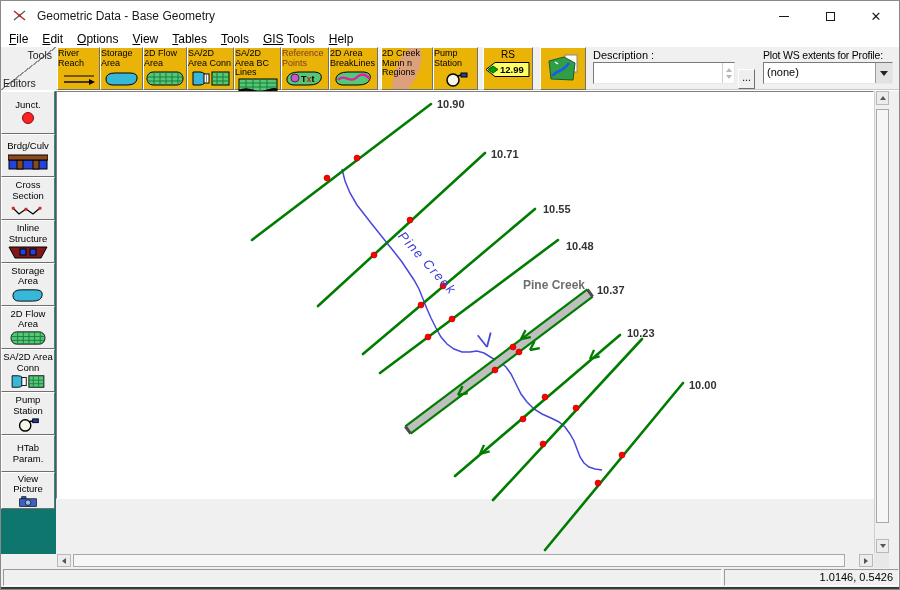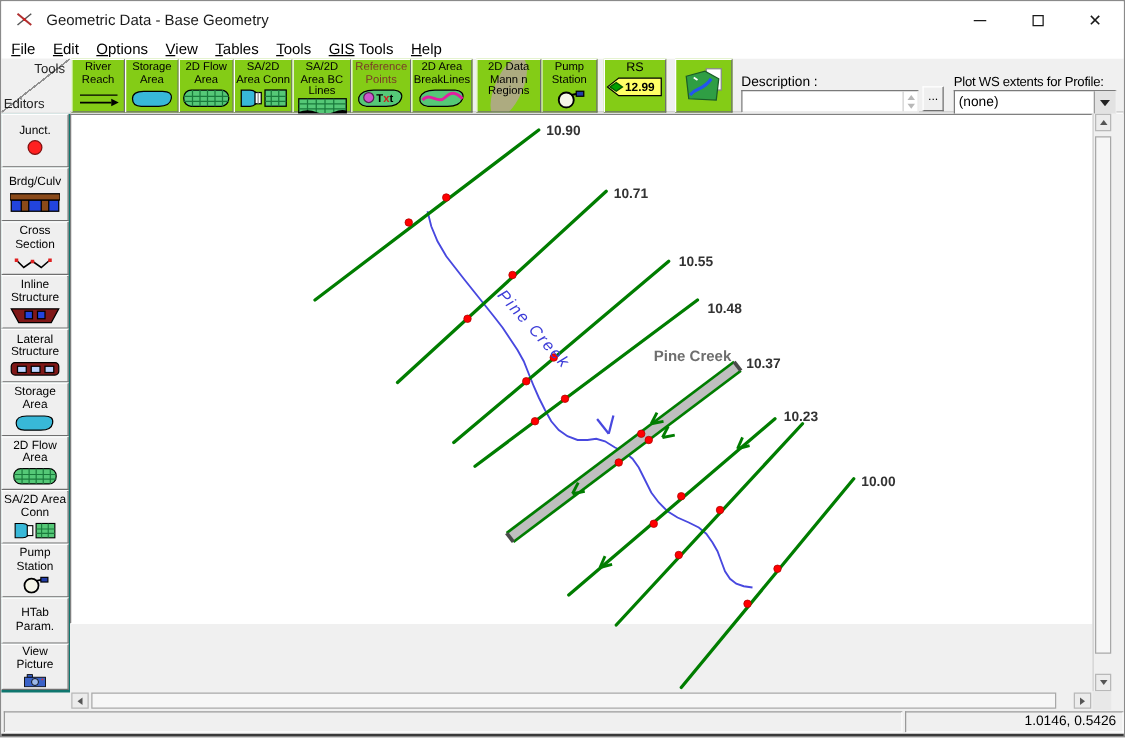--- a/index.html
+++ b/index.html
@@ -27,33 +27,33 @@
 
   
   .toolbar { position:absolute; top:46px; left:0; width:100%; height:43px; background:#f0f0f0;
              border-bottom:1px solid #c8c8c8; }
   .corner { position:absolute; left:0; top:0; width:55px; height:43px; background:#f0f0f0;
             background-image:linear-gradient(to bottom right, transparent 49%, #909090 49%, #909090 51%, transparent 51%);
             font-size:10.5px; color:#222; }
   .corner .tools-lbl { position:absolute; top:2px; right:4px; }
   .corner .editors-lbl { position:absolute; bottom:1px; left:2px; }
   .tbrow { position:absolute; left:56px; top:0; height:43px; display:flex; align-items:stretch; }
-  .tbtn { background:#84cc16; border:1px solid; border-color:#fff #6f6f6f #6f6f6f #fff;
+  .tbtn { background:#eab308; border:1px solid; border-color:#fff #6f6f6f #6f6f6f #fff;
           display:flex; flex-direction:column; justify-content:space-between; align-items:center;
-          font-size:9px; line-height:1.08; text-align:center; color:#000; padding:1px 0 2px 0; }
+          font-size:9px; line-height:1.08; text-align:left; color:#000; padding:1px 0 2px 0; }
   .tbtn svg { flex:0 0 auto; }
   .ref-label { color:#7a3a28; }
   .mann { position:relative; overflow:hidden; }
   .mann .swoosh { position:absolute; left:14px; top:-4px; width:22px; height:52px;
                   background:#cf8fd8; opacity:.55; border-radius:50%; transform:rotate(24deg); }
   .mann .mlabel { position:relative; }
   .rs-btn { justify-content:flex-start; }
   .rs-lab { font-size:10px; margin-top:1px; }
   .desc-group { display:flex; flex-direction:column; margin-left:7px; width:142px; }
-  .desc-label, .profile-label { font-size:11px; color:#000; height:15px; padding-top:2px; white-space:nowrap;margin-top:11px; }
+  .desc-label, .profile-label { font-size:11px; color:#000; height:15px; padding-top:2px; white-space:nowrap; }
   .desc-input { height:22px; background:#fff; border:1px solid; border-color:#7a7a7a #e8e8e8 #e8e8e8 #7a7a7a;
                 display:flex; align-items:stretch; }
   .desc-text { flex:1; font-size:11px; padding:3px 2px; color:#000; }
   .spinner { width:12px; border-left:1px solid #d0d0d0; display:flex; flex-direction:column;
              align-items:center; justify-content:center; gap:3px; }
   .spin-up { width:0; height:0; border-left:3px solid transparent; border-right:3px solid transparent; border-bottom:4px solid #b8b8b8; }
   .spin-dn { width:0; height:0; border-left:3px solid transparent; border-right:3px solid transparent; border-top:4px solid #b8b8b8; }
   .dots-btn { align-self:flex-end; width:17px; height:20px; margin:0 0 1px 3px; background:#efefef;
               border:1px solid; border-color:#fff #6f6f6f #6f6f6f #fff; font-size:10px; text-align:center; line-height:16px; }
   .profile-group { display:flex; flex-direction:column; margin-left:8px; width:130px; }
@@ -195,21 +195,21 @@
       </div>
       <div class="tbtn" style="width:49px">
         <span>2D Area BreakLines</span>
         <svg width="40" height="17" viewBox="0 0 40 17">
           <path d="M2 8 Q4 2 14 2 H30 Q38 3 36 9 Q34 15 24 15 H8 Q1 14 2 8 Z" fill="#55c877" stroke="#000"></path>
           <path d="M4 10 C10 3 16 14 22 8 S32 5 36 9" fill="none" stroke="#e020a0" stroke-width="2.4"></path>
         </svg>
       </div>
       <div class="tbtn mann" style="width:52px;margin-left:3px">
         <span class="swoosh"></span>
-        <span class="mlabel">2D Data Mann n Regions</span>
+        <span class="mlabel">2D Creek Mann n Regions</span>
       </div>
       <div class="tbtn" style="width:45px">
         <span>Pump Station</span>
         <svg width="24" height="16" viewBox="0 0 24 16">
           <circle cx="9" cy="9" r="6" fill="#f5f5e8" stroke="#000" stroke-width="1.5"></circle>
           <line x1="13" y1="5" x2="18" y2="4" stroke="#000" stroke-width="1.5"></line>
           <rect x="17" y="2" width="6" height="4" fill="#223ca8" stroke="#000"></rect>
         </svg>
       </div>
       <div class="tbtn rs-btn" style="width:50px;margin-left:5px">
@@ -277,29 +277,20 @@
           <rect x="13.6" y="5.8" width="2.8" height="2.8" fill="#e02020"></rect>
           <rect x="27.6" y="4.8" width="2.8" height="2.8" fill="#e02020"></rect>
         </svg>
       </div>
       <div class="sbtn">
         <span>Inline Structure</span>
         <svg width="40" height="15" viewBox="0 0 40 15">
           <polygon points="1,2 39,2 33,13 7,13" fill="#801818" stroke="#000"></polygon>
           <rect x="12" y="4" width="6" height="6" fill="#2244dd" stroke="#000"></rect>
           <rect x="22" y="4" width="6" height="6" fill="#2244dd" stroke="#000"></rect>
-        </svg>
-      </div>
-      <div class="sbtn">
-        <span>Lateral Structure</span>
-        <svg width="40" height="14" viewBox="0 0 40 14">
-          <rect x="1" y="2" width="38" height="10" rx="3" fill="#801818" stroke="#000"></rect>
-          <rect x="6" y="5" width="7" height="5" fill="#bcd4ff" stroke="#000"></rect>
-          <rect x="17" y="5" width="7" height="5" fill="#bcd4ff" stroke="#000"></rect>
-          <rect x="28" y="5" width="7" height="5" fill="#bcd4ff" stroke="#000"></rect>
         </svg>
       </div>
       <div class="sbtn">
         <span>Storage Area</span>
         <svg width="38" height="16" viewBox="0 0 38 17">
           <path d="M3 9 Q3 3 12 3 H27 Q35 3 34 9 Q33 15 24 15 H10 Q3 15 3 9 Z" fill="#38b8d8" stroke="#000"></path>
         </svg>
       </div>
       <div class="sbtn">
         <span>2D Flow Area</span>

